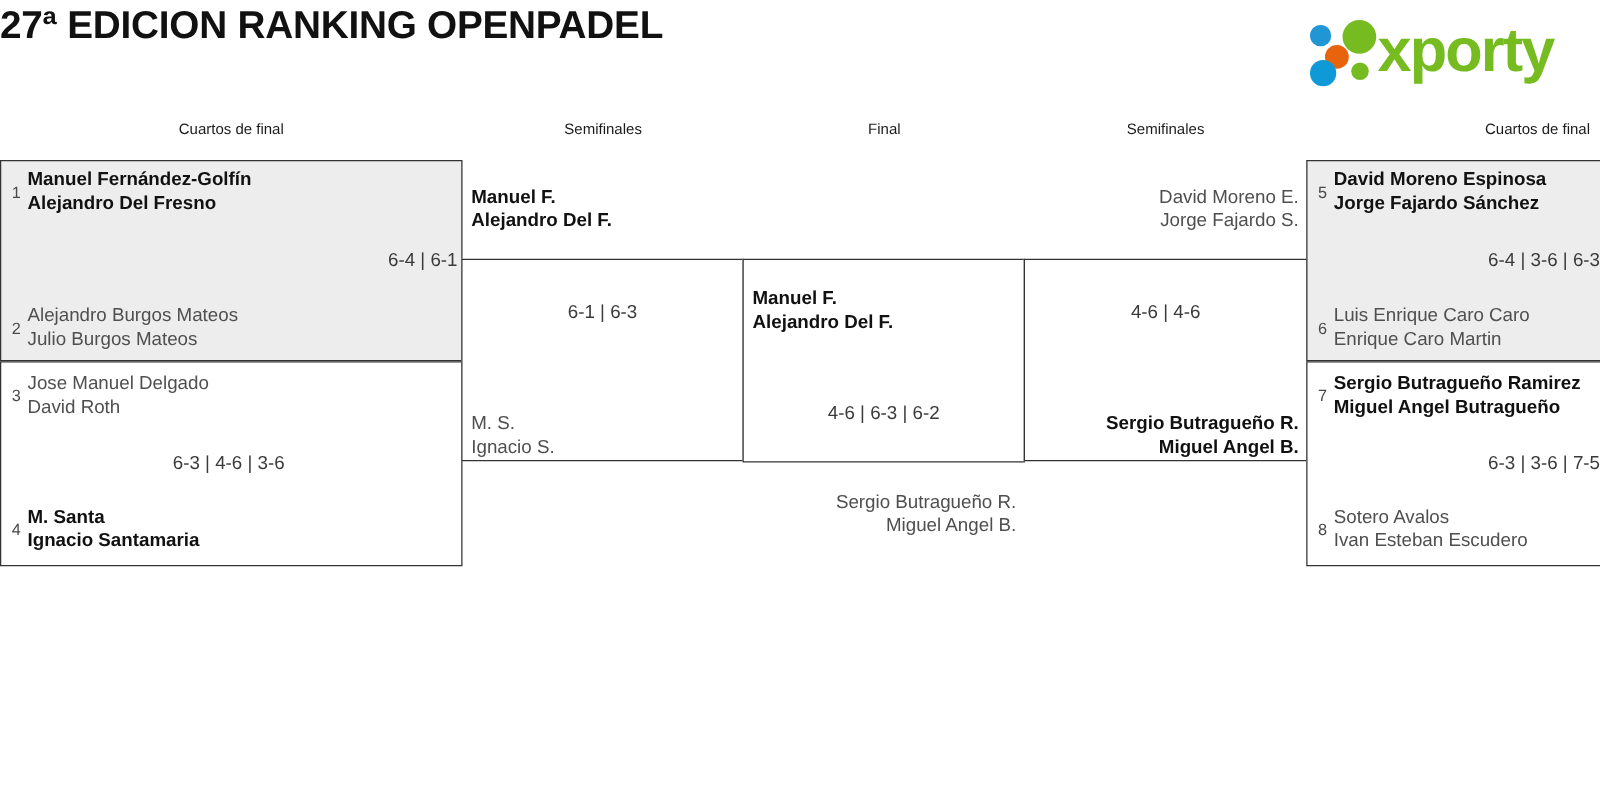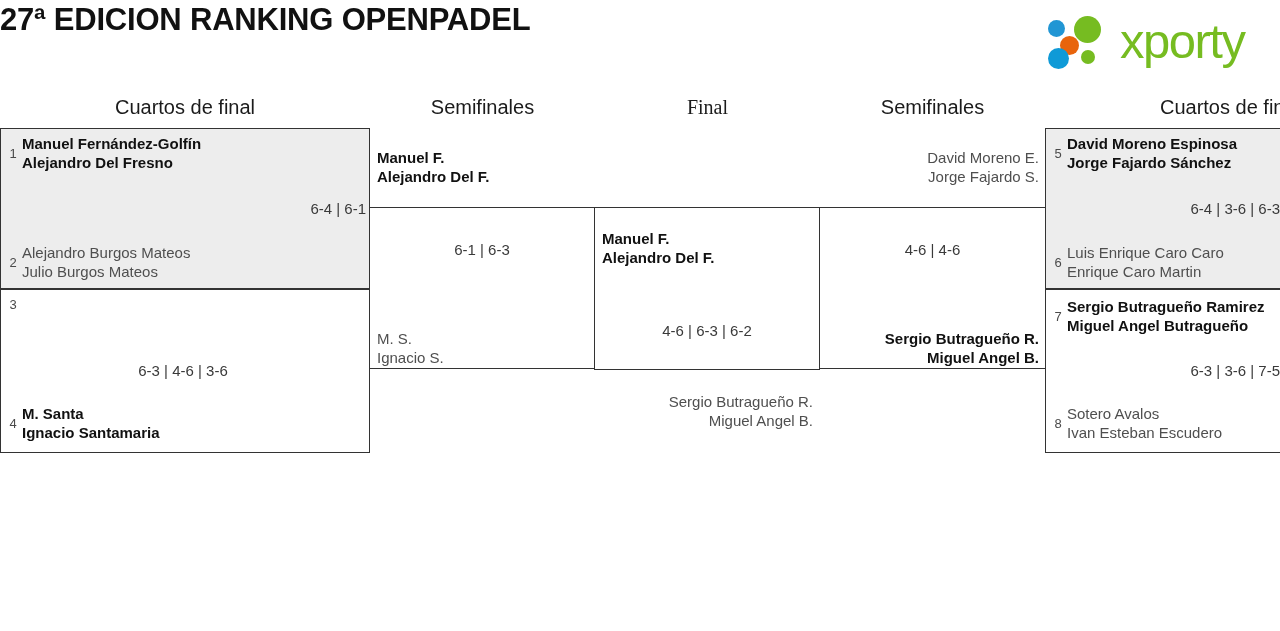--- a/index.html
+++ b/index.html
@@ -50,42 +50,42 @@
     height: 52px;
   }
   .dot { position: absolute; border-radius: 50%; }
   #dot-blue-top   { left: 0px;  top: 4px;  width: 17px; height: 17px; background: #2196d4; }
   #dot-green-big  { left: 26px; top: 0px;  width: 27px; height: 27px; background: #76bc21; }
   #dot-orange     { left: 12px; top: 20px; width: 19px; height: 19px; background: #e8640c; }
   #dot-blue-bot   { left: 0px;  top: 32px; width: 21px; height: 21px; background: #0f9ad7; }
   #dot-green-sm   { left: 33px; top: 34px; width: 14px; height: 14px; background: #76bc21; }
   #logo-word {
     position: absolute;
-    left: 72px;
+    left: 54px;
     top: -2px;
     font-size: 49px;
-    font-weight: 400;
+    font-weight: 700;
     color: #76bc21;
     letter-spacing: -1.5px;
     line-height: 62px;
   }
 
   
   .round-header {
     position: absolute;
     top: 96px;
-    font-size: 20px;
+    font-size: 12px;
     font-weight: 400;
     color: #1b1b1b;
     text-align: center;
     white-space: nowrap;
   }
   #round-header-0 { left: 0px;    width: 370px; }
   #round-header-1 { left: 370px;  width: 225px; }
-  #round-header-2 { left: 595px;  width: 225px; font-family: Liberation Serif, serif; }
+  #round-header-2 { left: 595px;  width: 225px; }
   #round-header-3 { left: 820px;  width: 225px; }
   #round-header-4 { left: 1045px; width: 370px; text-align: center; }
 
   
   .match-box {
     position: absolute;
     box-sizing: border-box;
     border: 1px solid #333333;
     background: #ffffff;
   }
@@ -207,20 +207,24 @@
   <span class="seed">2</span>
   <span class="team-names">
     <span class="pname">Alejandro Burgos Mateos</span>
     <span class="pname">Julio Burgos Mateos</span>
   </span>
 </div>
 <div class="score" id="qf1-score">6-4 | 6-1</div>
 
 <div class="team loser" id="qf2-team-a">
   <span class="seed">3</span>
+  <span class="team-names">
+    <span class="pname">Jose Manuel Delgado</span>
+    <span class="pname">David Roth</span>
+  </span>
 </div>
 <div class="team winner" id="qf2-team-b">
   <span class="seed">4</span>
   <span class="team-names">
     <span class="pname">M. Santa</span>
     <span class="pname">Ignacio Santamaria</span>
   </span>
 </div>
 <div class="score" id="qf2-score">6-3 | 4-6 | 3-6</div>
 

